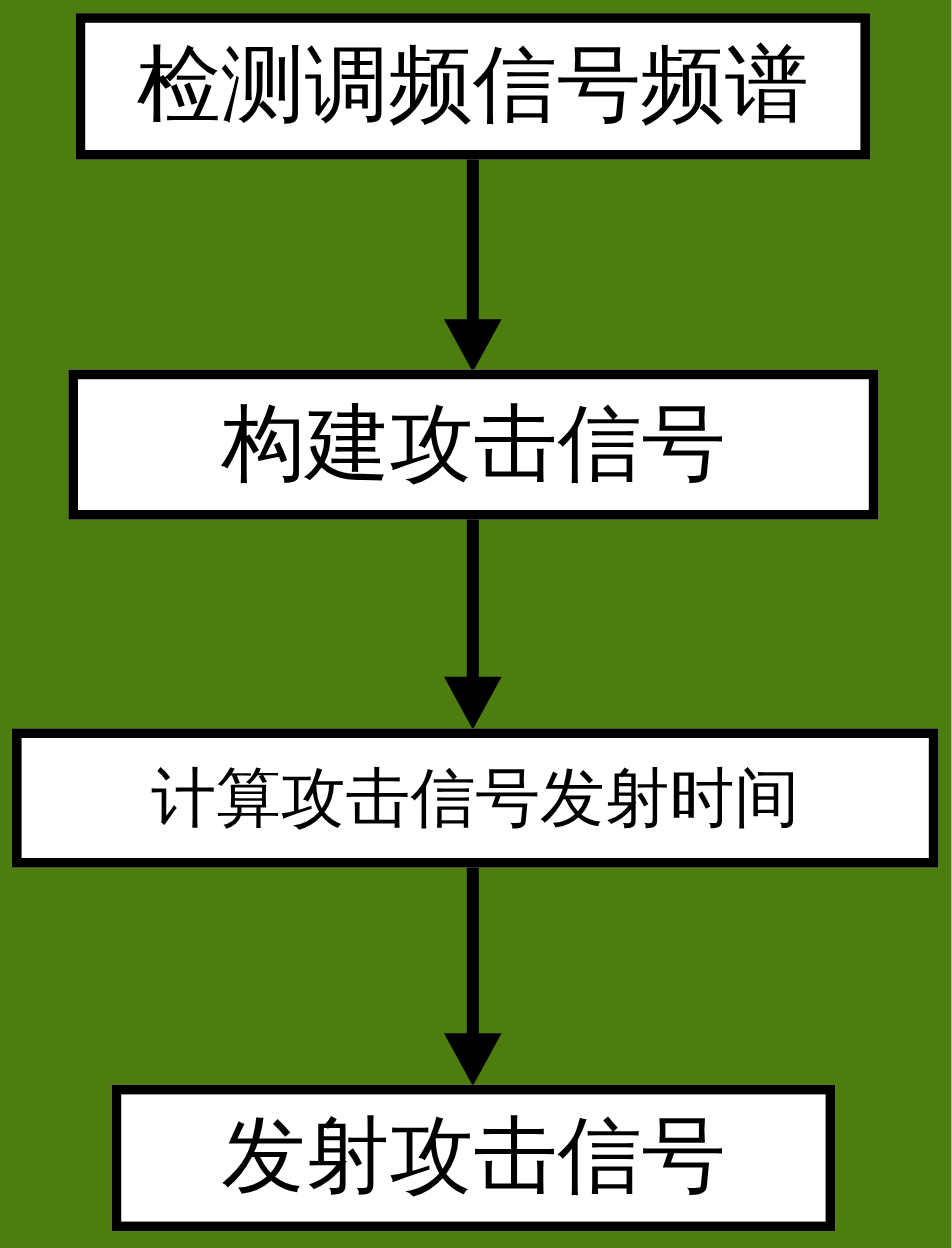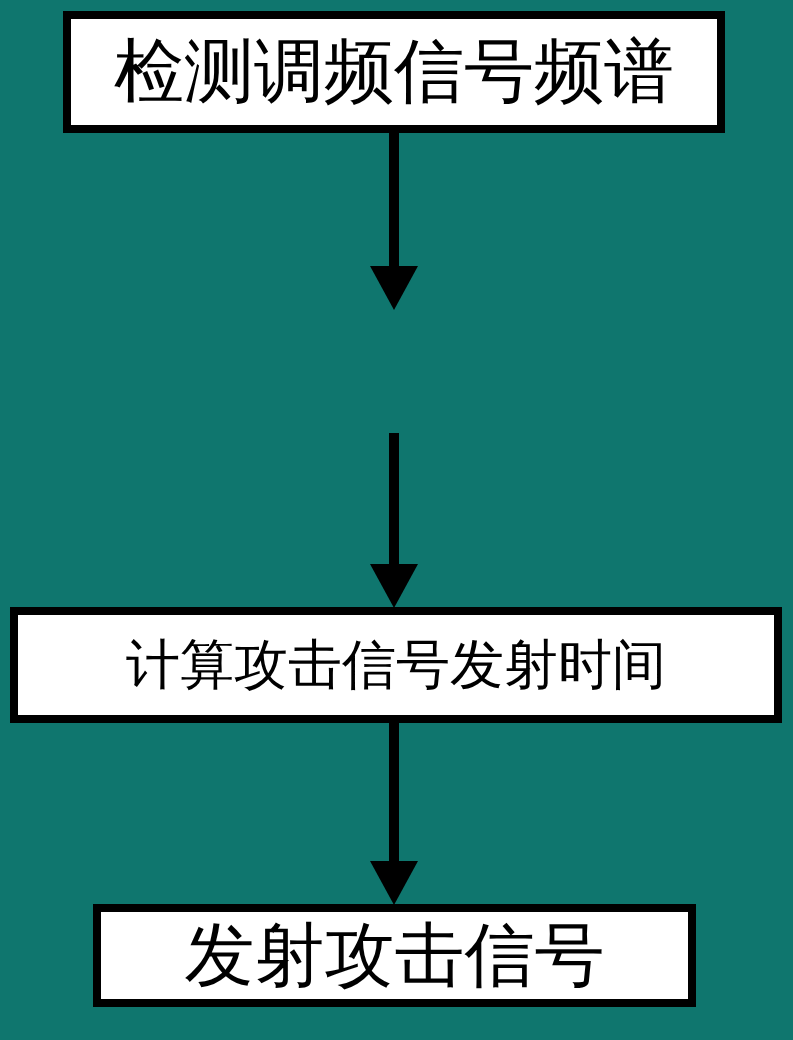--- a/index.html
+++ b/index.html
@@ -4,41 +4,41 @@
 <style>
   html, body {
     margin: 0;
     padding: 0;
     background: #ffffff;
   }
   .canvas {
     position: relative;
     width: 793px;
     height: 1040px;
-    background: #0f766e;
+    background: #4d7c0f;
     font-family: "Liberation Serif", "DejaVu Serif", serif;
     overflow: hidden;
   }
   .node {
     position: absolute;
     box-sizing: border-box;
     border: 8px solid #000000;
     background: #ffffff;
     display: flex;
     align-items: center;
     justify-content: center;
     color: #000000;
     white-space: nowrap;
     font-size: 70px;
     line-height: 1;
   }
   #node-1 { left: 63px;  top: 11px;  width: 662px; height: 122px; }
   #node-2 { left: 57px;  top: 308px; width: 675px; height: 125px; }
   #node-3 { left: 10px;  top: 607px; width: 772px; height: 116px; font-size: 54px; }
-  #node-4 { left: 93px;  top: 904px; width: 603px; height: 103px; }
+  #node-4 { left: 93px;  top: 904px; width: 603px; height: 122px; }
 
   .arrow-stem {
     position: absolute;
     left: 389px;
     width: 10px;
     background: #000000;
   }
   .arrow-head {
     position: absolute;
     left: 370px;
@@ -60,20 +60,23 @@
 
 <div class="canvas">
 
   <div class="node" id="node-1">
     <span>检测调频信号频谱</span>
   </div>
 
   <div class="arrow-stem" id="arrow-stem-1"></div>
   <div class="arrow-head" id="arrow-head-1"></div>
 
+  <div class="node" id="node-2">
+    <span>构建攻击信号</span>
+  </div>
 
   <div class="arrow-stem" id="arrow-stem-2"></div>
   <div class="arrow-head" id="arrow-head-2"></div>
 
   <div class="node" id="node-3">
     <span>计算攻击信号发射时间</span>
   </div>
 
   <div class="arrow-stem" id="arrow-stem-3"></div>
   <div class="arrow-head" id="arrow-head-3"></div>

